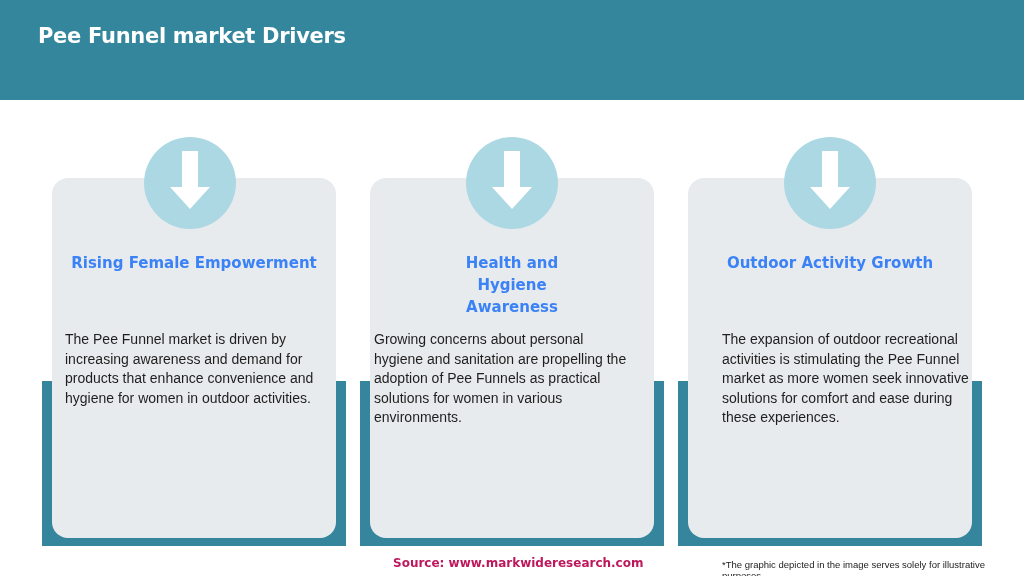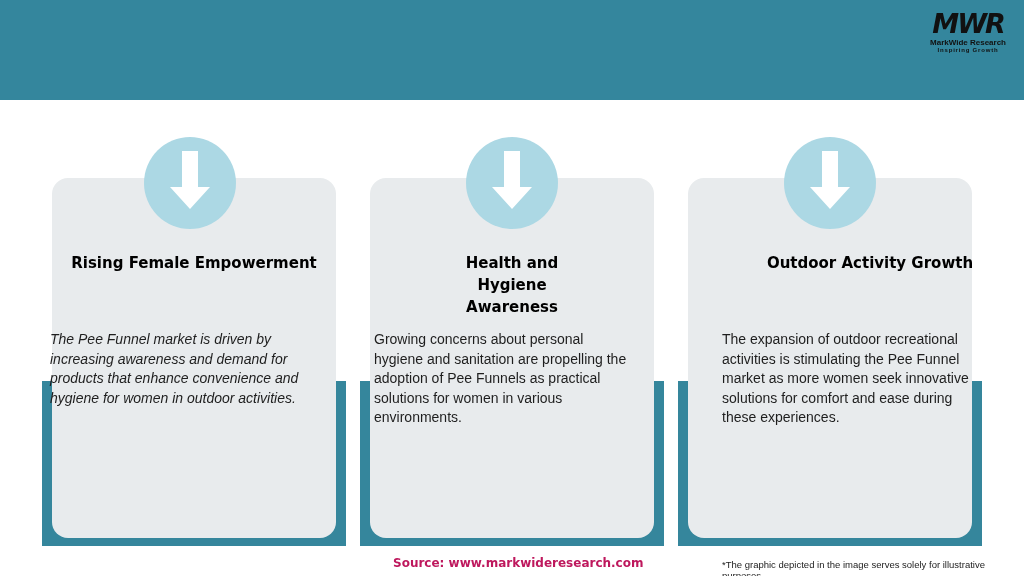--- a/index.html
+++ b/index.html
@@ -7,60 +7,56 @@
   .header { position:absolute; left:0; top:0; width:1024px; height:100px; background:#34869d; }
   .title { position:absolute; left:38px; top:24px; color:#ffffff; font-family:"DejaVu Sans", sans-serif; font-weight:bold; font-size:21px; letter-spacing:-0.3px; }
   .logo { position:absolute; left:924px; top:10px; width:88px; text-align:center; color:#111; }
   .logo-mark { font-family:"DejaVu Sans", sans-serif; font-weight:bold; font-style:italic; font-size:27px; letter-spacing:-2px; line-height:28px; }
   .logo-name { font-size:8px; font-weight:bold; line-height:9px; }
   .logo-tag { font-size:6px; font-weight:bold; letter-spacing:0.8px; line-height:7px; }
   .backing { position:absolute; top:381px; width:304px; height:165px; background:#35869c; }
   .card { position:absolute; top:178px; width:284px; height:360px; background:#e8ebed; border-radius:16px; }
   .circle { position:absolute; top:137px; width:92px; height:92px; border-radius:50%; background:#acd8e4; }
   .circle svg { position:absolute; left:26px; top:14px; }
-  .card-title { position:absolute; top:252px; width:284px; text-align:center; font-family:"DejaVu Sans", sans-serif; font-weight:bold; font-size:15px; line-height:22px; color:#000000; }
+  .card-title { position:absolute; top:252px; width:284px; text-align:center; font-family:"DejaVu Sans", sans-serif; font-weight:bold; font-size:15px; line-height:22px; color:#3b82f6; }
   .card-body { position:absolute; top:330px; width:262px; font-size:14px; line-height:19.5px; color:#1e1e1e; }
   .source { position:absolute; left:393px; top:556px; font-family:"DejaVu Sans", sans-serif; font-weight:bold; font-size:12px; color:#be185d; }
   .note { position:absolute; left:722px; top:559px; font-size:9.5px; color:#222; }
 </style>
 </head>
 <body>
 
 <div class="header">
-  <div class="logo">
-    <div class="logo-mark">MWR</div>
-    <div class="logo-name">MarkWide Research</div>
-    <div class="logo-tag">Inspiring Growth</div>
-  </div>
+  <div class="title">Pee Funnel market Drivers</div>
 </div>
 
 <div class="backing" style="left:42px;"></div>
 <div class="card" style="left:52px;"></div>
 <div class="circle" style="left:144px;">
   <svg width="40" height="58" viewBox="0 0 40 58">
       <path d="M12 0 H28 V36 H40 L20 58 L0 36 H12 Z" fill="#ffffff"></path>
     </svg>
 </div>
 <div class="card-title" style="left:52px;">Rising Female Empowerment</div>
-<div class="card-body" style="left:50px;font-style:italic;">The Pee Funnel market is driven by increasing awareness and demand for products that enhance convenience and hygiene for women in outdoor activities.</div>
+<div class="card-body" style="left:65px;">The Pee Funnel market is driven by increasing awareness and demand for products that enhance convenience and hygiene for women in outdoor activities.</div>
 
 <div class="backing" style="left:360px;"></div>
 <div class="card" style="left:370px;"></div>
 <div class="circle" style="left:466px;">
   <svg width="40" height="58" viewBox="0 0 40 58">
       <path d="M12 0 H28 V36 H40 L20 58 L0 36 H12 Z" fill="#ffffff"></path>
     </svg>
 </div>
 <div class="card-title" style="left:370px; padding:0 60px; box-sizing:border-box;text-align:center;">Health and Hygiene Awareness</div>
 <div class="card-body" style="left:374px;">Growing concerns about personal hygiene and sanitation are propelling the adoption of Pee Funnels as practical solutions for women in various environments.</div>
 
 <div class="backing" style="left:678px;"></div>
 <div class="card" style="left:688px;"></div>
 <div class="circle" style="left:784px;">
   <svg width="40" height="58" viewBox="0 0 40 58">
       <path d="M12 0 H28 V36 H40 L20 58 L0 36 H12 Z" fill="#ffffff"></path>
     </svg>
 </div>
-<div class="card-title" style="left:688px;padding-left:40px;">Outdoor Activity Growth</div>
+<div class="card-title" style="left:688px;">Outdoor Activity Growth</div>
 <div class="card-body" style="left:722px;">The expansion of outdoor recreational activities is stimulating the Pee Funnel market as more women seek innovative solutions for comfort and ease during these experiences.</div>
 
 <div class="source">Source: www.markwideresearch.com</div>
 <div class="note">*The graphic depicted in the image serves solely for illustrative purposes</div>
 
 </body></html>

